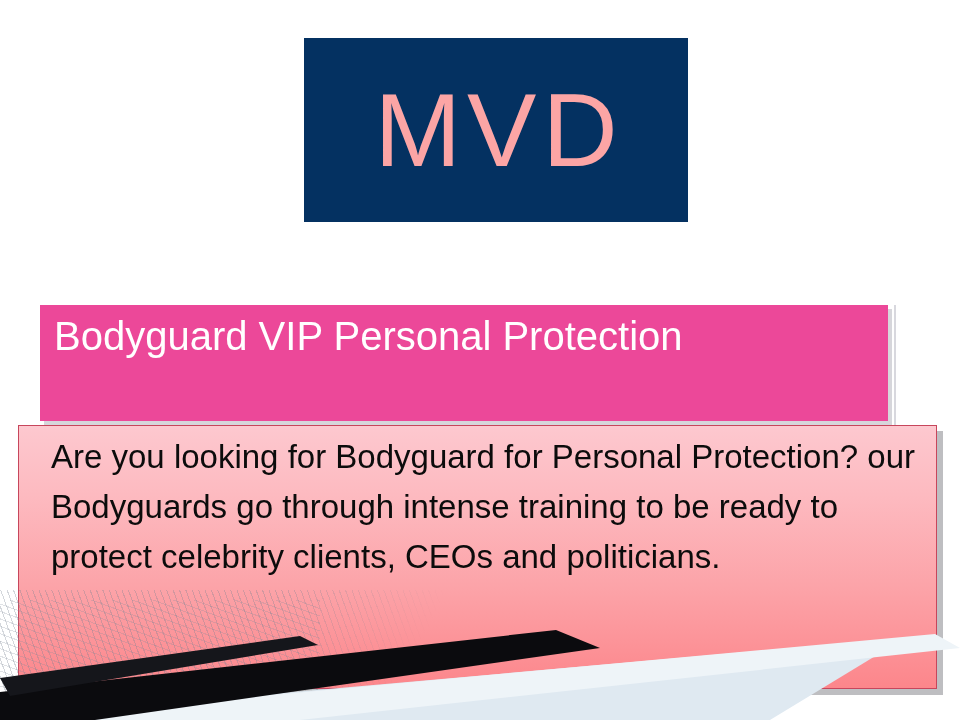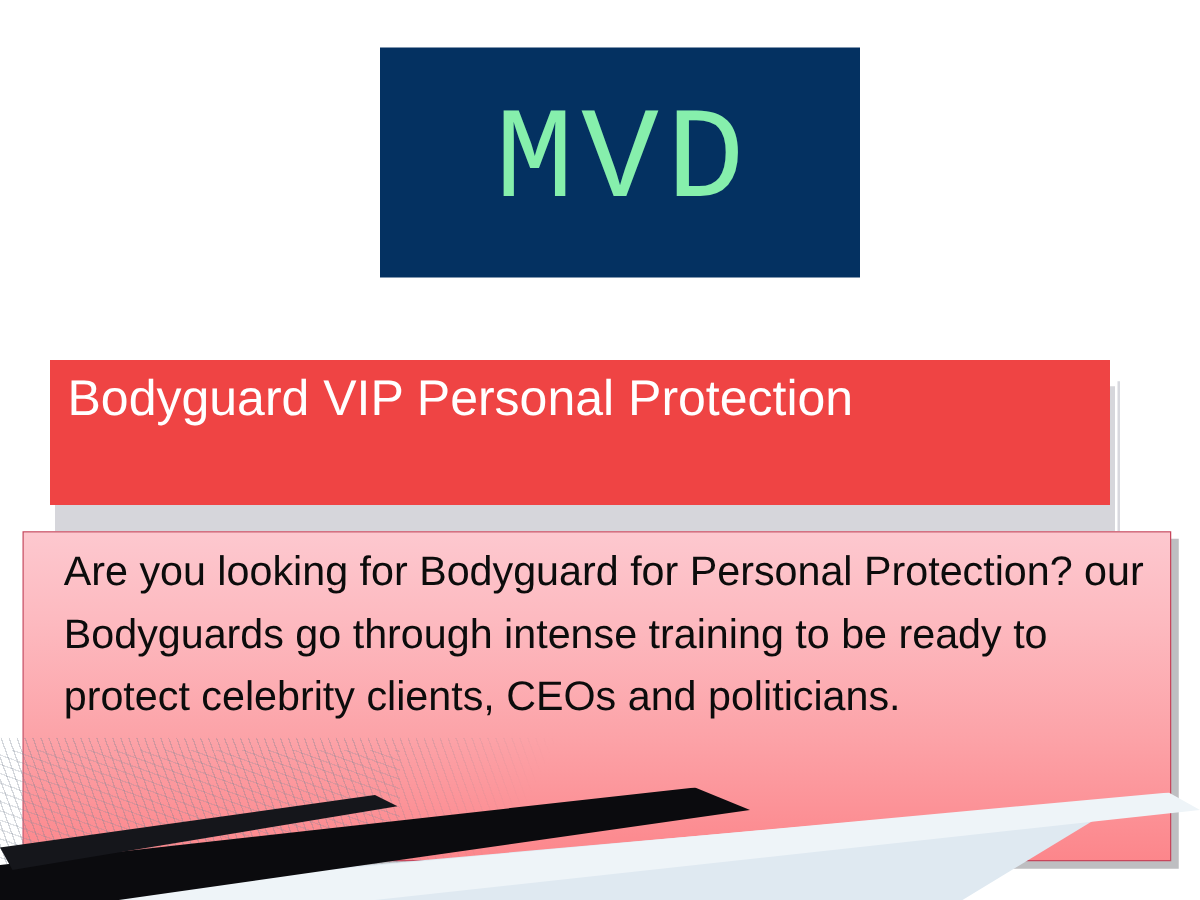--- a/index.html
+++ b/index.html
@@ -67,42 +67,42 @@
 
   
   .logo-box {
     position:absolute;
     left:304px; top:38px;
     width:384px; height:184px;
     background:#043161;
     display:flex; align-items:center; justify-content:center;
   }
   .logo-text {
-    color:#86efac;
-    font-family:Liberation Mono, monospace;
+    color:#fca5a5;
+    font-family:Liberation Sans, sans-serif;
     font-size:104px;
     line-height:1;
     letter-spacing:6px;
     font-weight:400;
     padding-left:6px;
     white-space:nowrap;
   }
 
   
   .title-shadow {
     position:absolute;
     left:44px; top:309px;
     width:848px; height:116px;
     background:rgba(120,120,135,0.30);
   }
   .title-box {
     position:absolute;
-    left:40px; top:288px;
+    left:40px; top:305px;
     width:848px; height:116px;
-    background:#ef4444;
+    background:#ec4899;
     padding:6px 14px 0 14px;
     overflow:hidden;
   }
   .title-text {
     color:#ffffff;
     font-size:40px;
     line-height:50px;
     font-weight:400;
     white-space:pre-line;
   }

